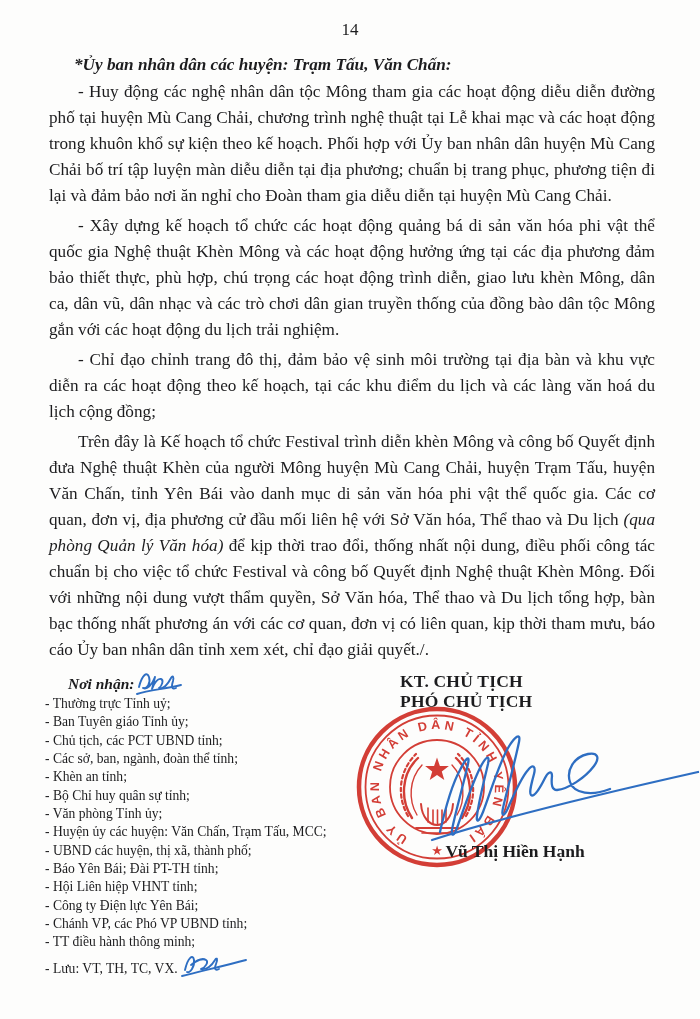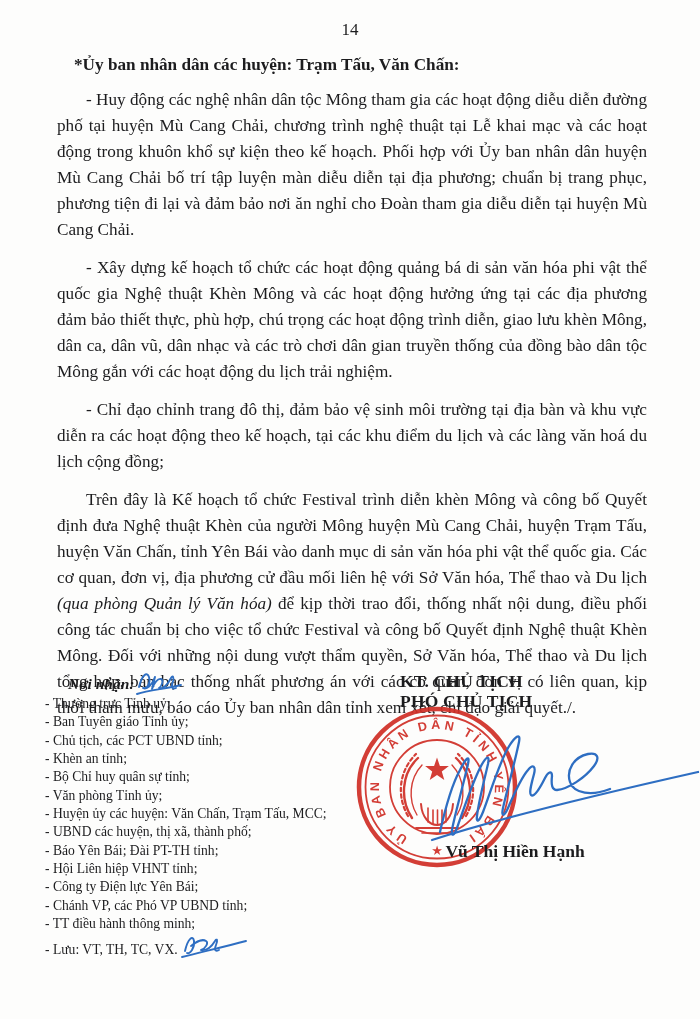--- a/index.html
+++ b/index.html
@@ -16,23 +16,24 @@
     padding-top:20px;
     font-size:17px;
   }
   .content{
     padding:0 41px 0 45px;
   }
   .section-heading{
     margin:15px 0 3px 29px;
     font-size:17.2px;
     font-weight:bold;
+    font-style:italic;
   }
   .para{
-    margin:12px;
+    margin:4px;
     font-size:17.2px;
     line-height:26px;
     text-align:justify;
     text-indent:29px;
   }
   .italic-seg{font-style:italic;}
   
   .recipients{
     position:absolute;
     left:45px;top:669px;
@@ -95,20 +96,21 @@
     <span>Nơi nhận:</span><svg width="48" height="26" viewBox="0 0 48 26">
       <g fill="none" stroke="#2e6ec2" stroke-width="1.9" stroke-linecap="round" stroke-linejoin="round">
         <path d="M 4,18 C 7,6 12,2 14,8 C 16,14 12,20 8,19 C 12,21 17,16 20,8 L 17,20 C 19,14 23,9 26,10 C 29,11 27,17 24,19 C 28,21 33,15 36,9 C 38,6 39,8 38,12 C 36,18 37,21 41,19"></path>
         <path d="M 2,25 C 14,21 30,20 46,16"></path>
       </g>
     </svg>
   </div>
   <div class="recipient-item">- Thường trực Tỉnh uỷ;</div>
   <div class="recipient-item">- Ban Tuyên giáo Tỉnh ủy;</div>
   <div class="recipient-item">- Chủ tịch, các PCT UBND tỉnh;</div>
+  <div class="recipient-item">- Các sở, ban, ngành, đoàn thể tỉnh;</div>
   <div class="recipient-item">- Khèn an tỉnh;</div>
   <div class="recipient-item">- Bộ Chỉ huy quân sự tỉnh;</div>
   <div class="recipient-item">- Văn phòng Tỉnh ủy;</div>
   <div class="recipient-item">- Huyện ủy các huyện: Văn Chấn, Trạm Tấu, MCC;</div>
   <div class="recipient-item">- UBND các huyện, thị xã, thành phố;</div>
   <div class="recipient-item">- Báo Yên Bái; Đài PT-TH tỉnh;</div>
   <div class="recipient-item">- Hội Liên hiệp VHNT tỉnh;</div>
   <div class="recipient-item">- Công ty Điện lực Yên Bái;</div>
   <div class="recipient-item">- Chánh VP, các Phó VP UBND tỉnh;</div>
   <div class="recipient-item">- TT điều hành thông minh;</div>

